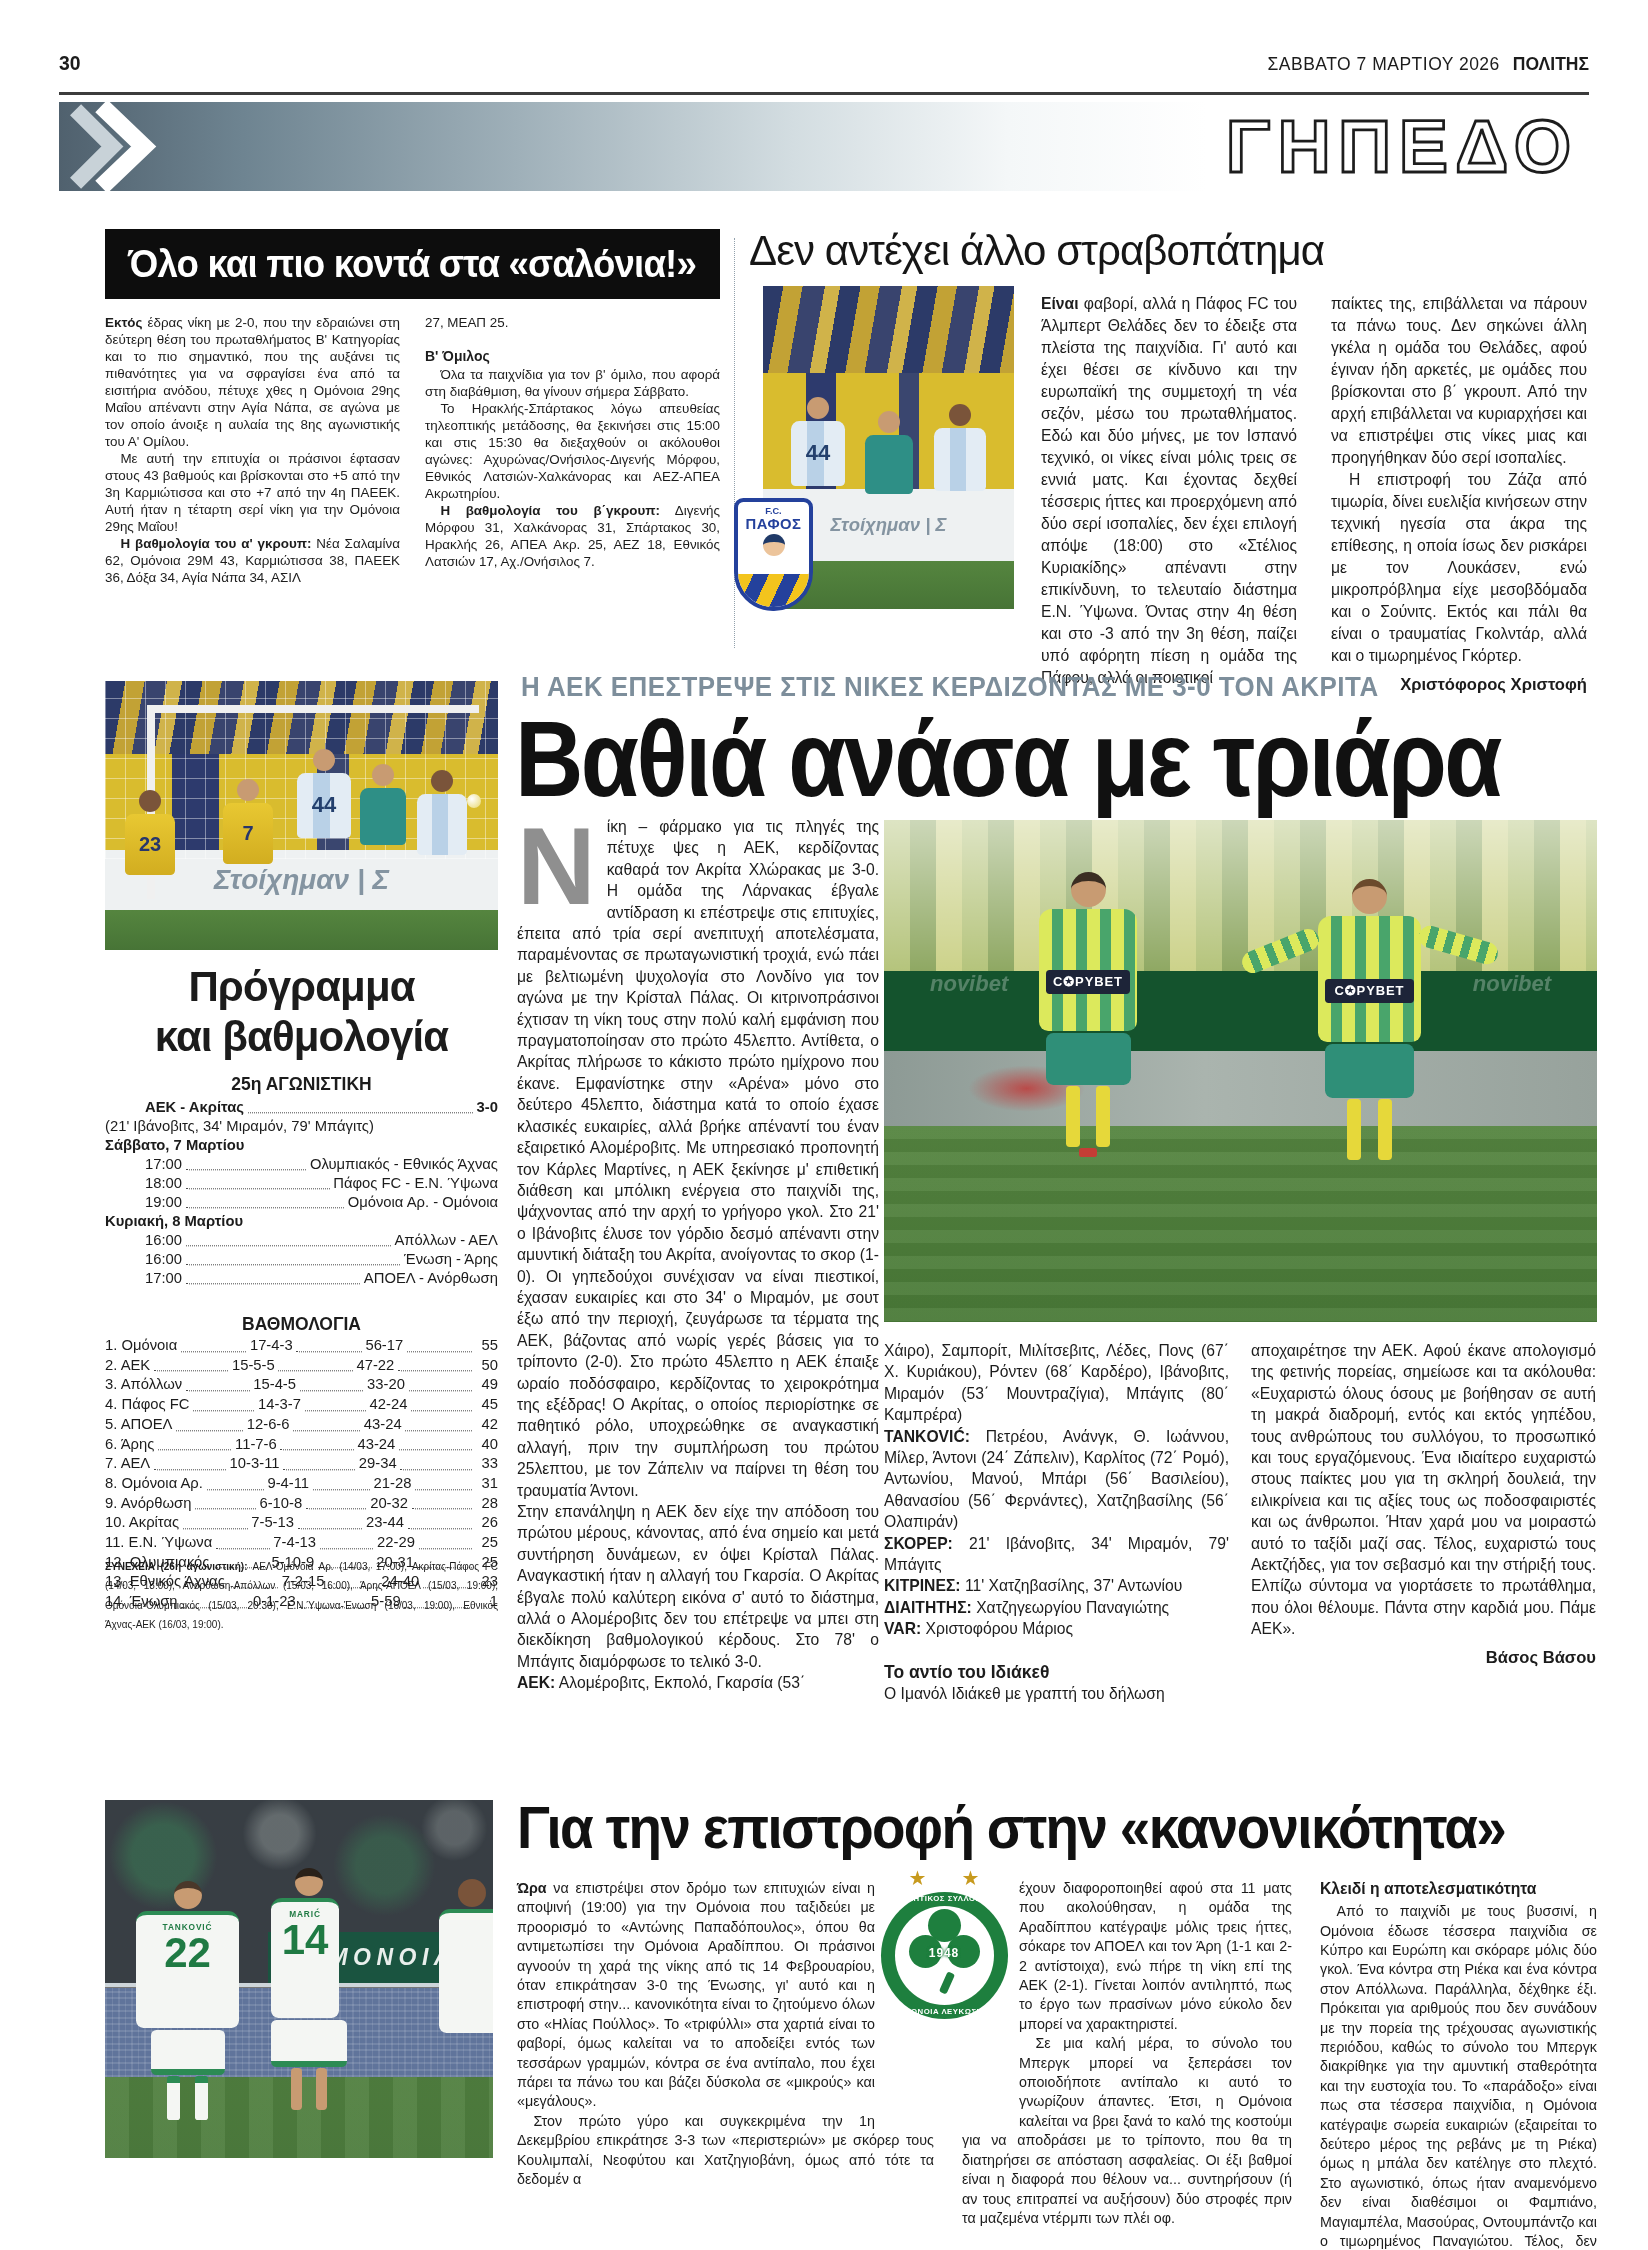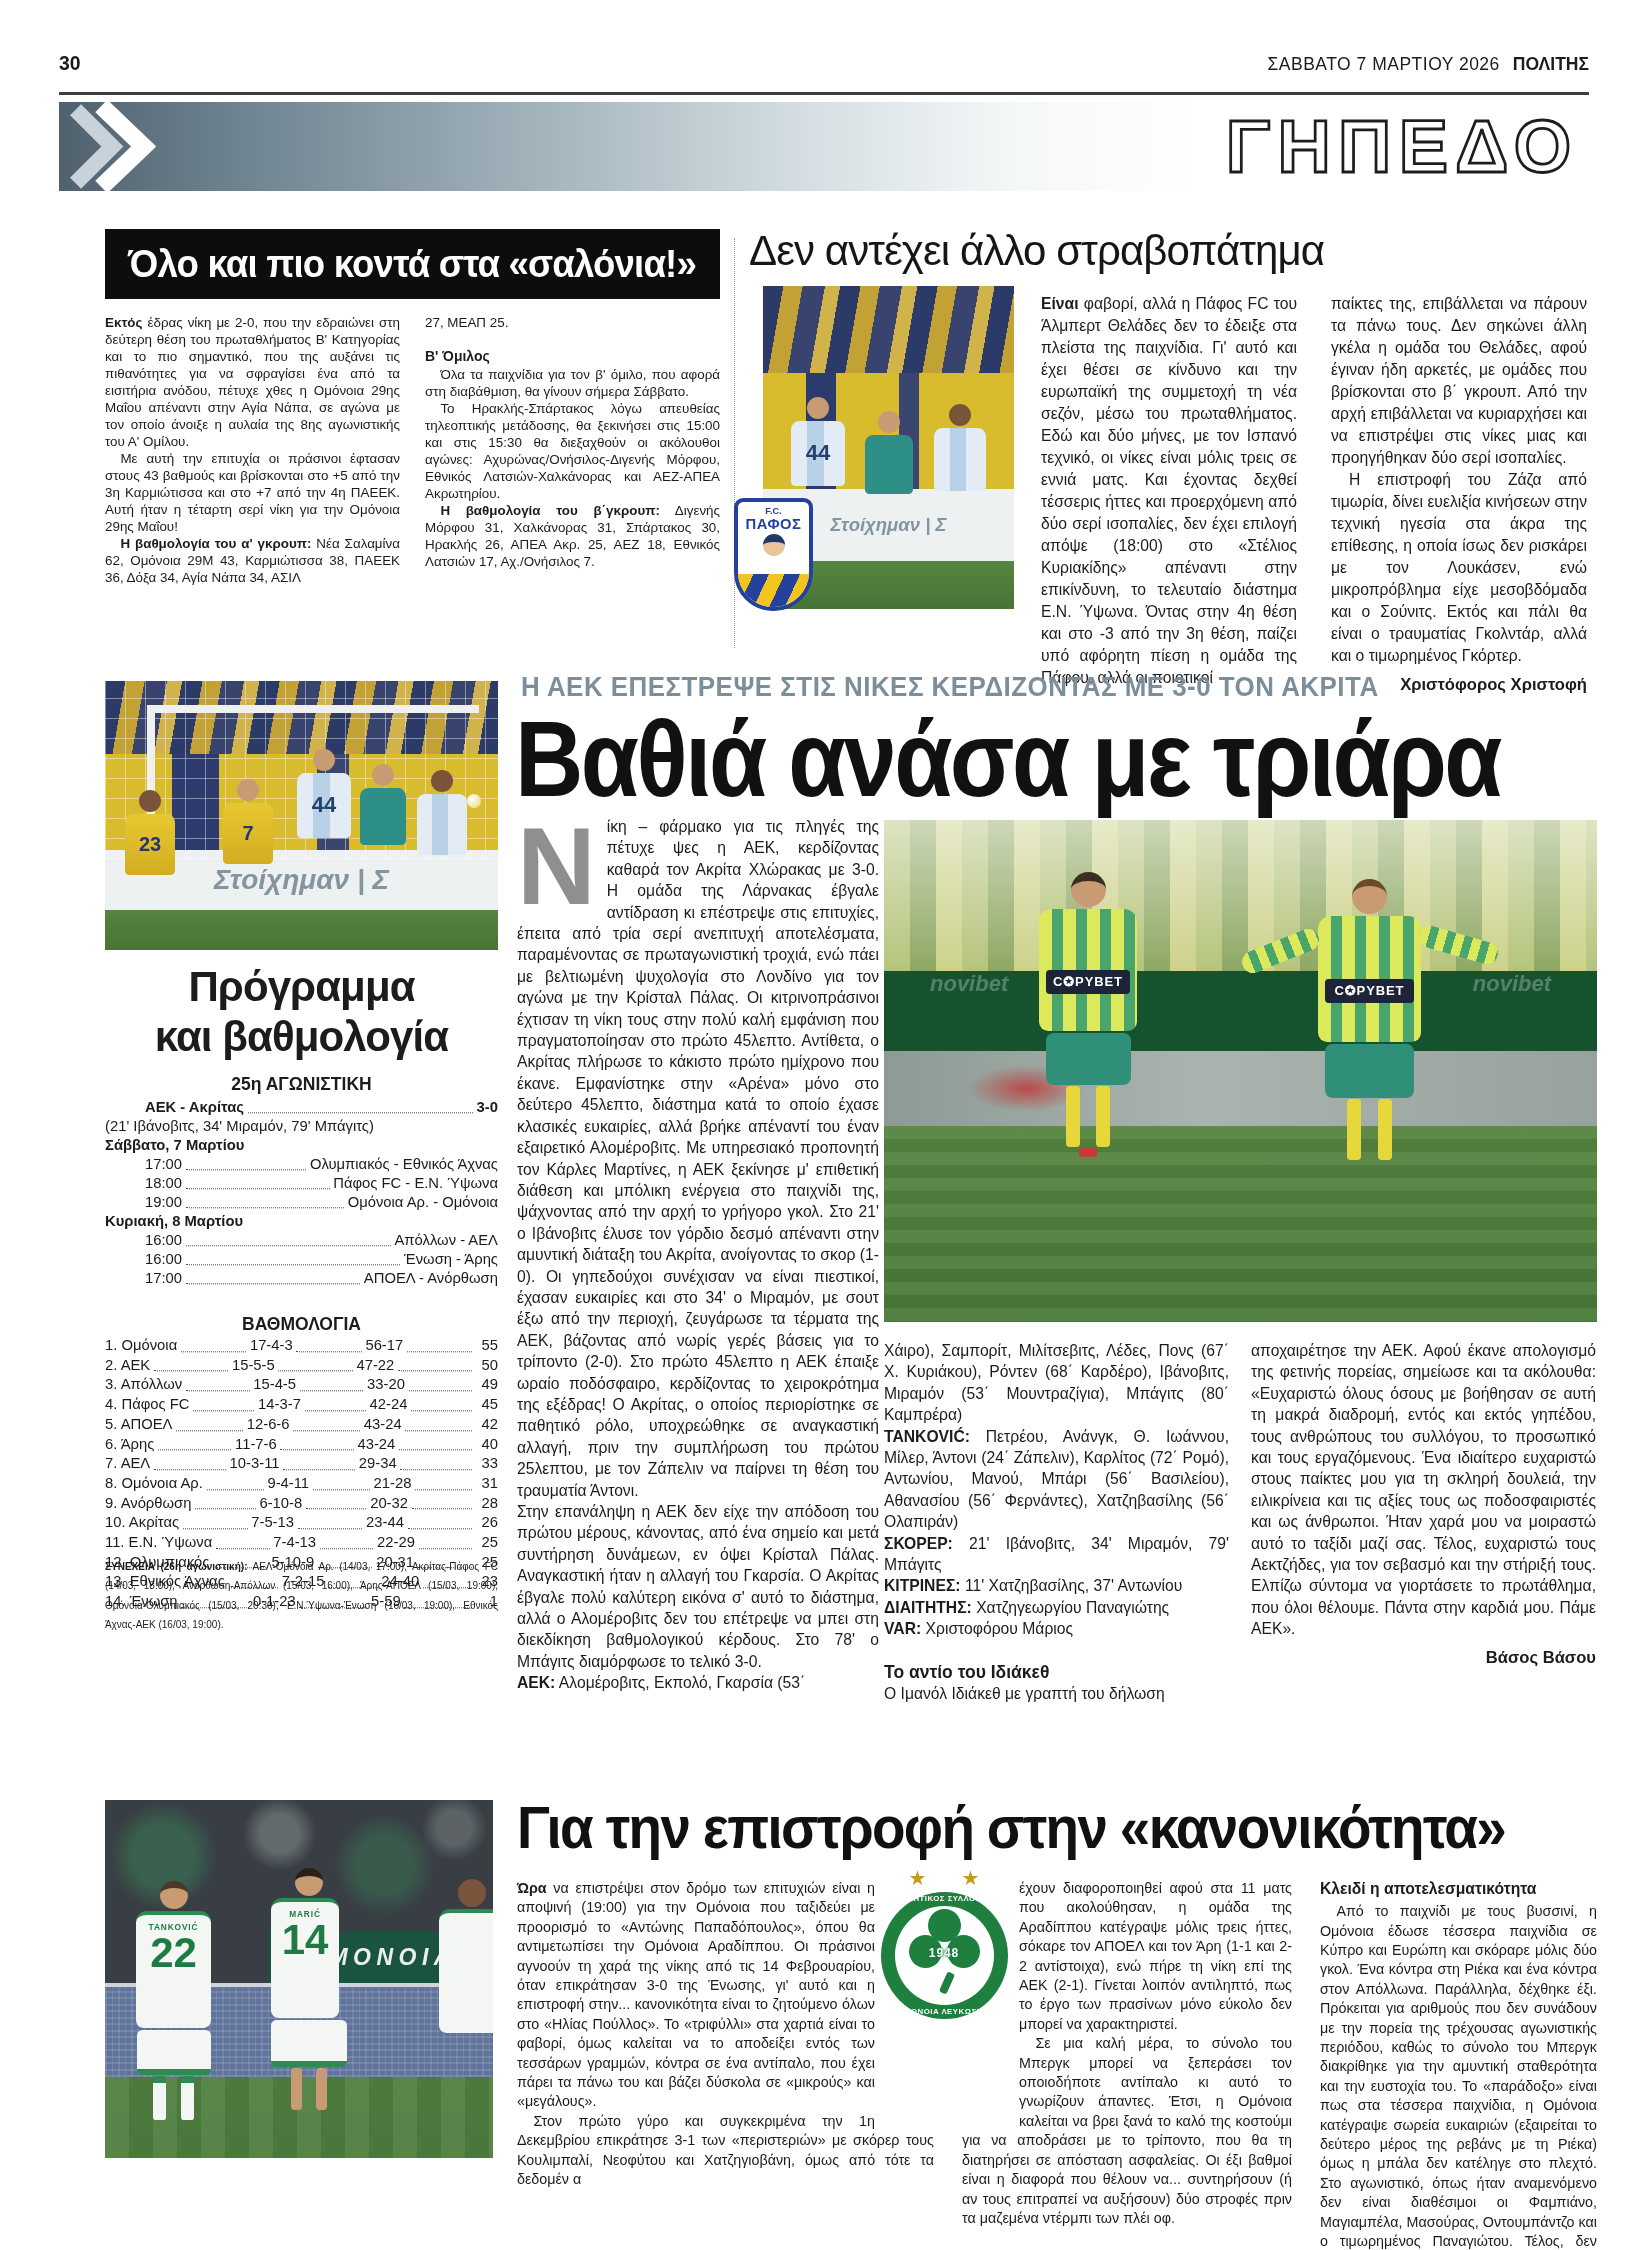--- a/index.html
+++ b/index.html
@@ -528,21 +528,21 @@
   </div>
 
   <div class="photo photoC">
     <div class="layer pc-crowd"></div>
     <div class="pc-banner">OMONOIA</div>
     <div class="layer pc-rail"></div>
     <div class="layer pc-board"></div>
     <div class="layer pc-grass"></div>
     <div class="fig" style="left:31px;top:81px;">
       <div class="head" style="width:28px;height:28px;border-top:7.4px solid #4a382a;box-sizing:border-box;"></div>
-      <div class="omo-torso" style="width:75px;height:113px;">
+      <div class="omo-torso" style="width:103px;height:113px;">
         <div class="omo-name">TANKOVIĆ</div>
         <div class="omo-num">22</div>
       </div>
       <div class="omo-shorts" style="width:74px;height:39px;"></div>
       <div class="legs">
           <div class="wsock"></div>
           <div class="wsock"></div>
         </div>
     </div>
     <div class="fig" style="left:166px;top:68px;">
@@ -561,21 +561,21 @@
       <div class="head dark" style="width:28px;height:28px;"></div>
       <div class="omo-torso" style="width:65px;height:120px;"></div>
     </div>
   </div>
 
   <div class="abs bot-head">Για την επιστροφή στην «κανονικότητα»</div>
 
   <div class="col bot-col bot-col1 jt">
     <div class="spacer-r"></div>
     <p><span class="lead">Ώρα</span><span> να επιστρέψει στον δρόμο των επιτυχιών είναι η αποψινή (19:00) για την Ομόνοια που ταξιδεύει με προορισμό το «Αντώνης Παπαδόπουλος», όπου θα αντιμετωπίσει την Ομόνοια Αραδίππου. Οι πράσινοι αγνοούν τη χαρά της νίκης από τις 14 Φεβρουαρίου, όταν επικράτησαν 3-0 της Ένωσης, γι' αυτό και η επιστροφή στην... κανονικότητα είναι το ζητούμενο όλων στο «Ηλίας Πούλλος». Το «τριφύλλι» στα χαρτιά είναι το φαβορί, όμως καλείται να το αποδείξει εντός των τεσσάρων γραμμών, κόντρα σε ένα αντίπαλο, που έχει πάρει τα πάνω του και βάζει δύσκολα σε «μικρούς» και «μεγάλους».</span></p>
-    <p class="indent">Στον πρώτο γύρο και συγκεκριμένα την 1η Δεκεμβρίου επικράτησε 3-1 των «περιστεριών» με σκόρερ τους Κουλιμπαλί, Νεοφύτου και Χατζηγιοβάνη, όμως από τότε τα δεδομέν α</p>
+    <p class="indent">Στον πρώτο γύρο και συγκεκριμένα την 1η Δεκεμβρίου επικράτησε 3-3 των «περιστεριών» με σκόρερ τους Κουλιμπαλί, Νεοφύτου και Χατζηγιοβάνη, όμως από τότε τα δεδομέν α</p>
   </div>
   <div class="col bot-col bot-col2 jt">
     <div class="spacer-l"></div>
     <p>έχουν διαφοροποιηθεί αφού στα 11 ματς που ακολούθησαν, η ομάδα της Αραδίππου κατέγραψε μόλις τρεις ήττες, σόκαρε τον ΑΠΟΕΛ και τον Άρη (1-1 και 2-2 αντίστοιχα), ενώ πήρε τη νίκη επί της ΑΕΚ (2-1). Γίνεται λοιπόν αντιληπτό, πως το έργο των πρασίνων μόνο εύκολο δεν μπορεί να χαρακτηριστεί.</p>
     <p class="indent">Σε μια καλή μέρα, το σύνολο του Μπεργκ μπορεί να ξεπεράσει τον οποιοδήποτε αντίπαλο κι αυτό το γνωρίζουν άπαντες. Έτσι, η Ομόνοια καλείται να βρει ξανά το καλό της κοστούμι για να αποδράσει με το τρίποντο, που θα τη διατηρήσει σε απόσταση ασφαλείας. Οι έξι βαθμοί είναι η διαφορά που θέλουν να... συντηρήσουν (ή αν τους επιτραπεί να αυξήσουν) δύο στροφές πριν τα μαζεμένα ντέρμπι των πλέι οφ.</p>
   </div>
   <div class="col bot-col bot-col3 jt">
     <p class="subhead">Κλειδί η αποτελεσματικότητα</p>
     <p class="indent">Από το παιχνίδι με τους βυσσινί, η Ομόνοια έδωσε τέσσερα παιχνίδια σε Κύπρο και Ευρώπη και σκόραρε μόλις δύο γκολ. Ένα κόντρα στη Ριέκα και ένα κόντρα στον Απόλλωνα. Παράλληλα, δέχθηκε έξι. Πρόκειται για αριθμούς που δεν συνάδουν με την πορεία της τρέχουσας αγωνιστικής περιόδου, καθώς το σύνολο του Μπεργκ διακρίθηκε για την αμυντική σταθερότητα και την ευστοχία του. Το «παράδοξο» είναι πως στα τέσσερα παιχνίδια, η Ομόνοια κατέγραψε σωρεία ευκαιριών (εξαιρείται το δεύτερο μέρος της ρεβάνς με τη Ριέκα) όμως η μπάλα δεν κατέληγε στο πλεχτό. Στο αγωνιστικό, όπως ήταν αναμενόμενο δεν είναι διαθέσιμοι οι Φαμπιάνο, Μαγιαμπέλα, Μασούρας, Οντουμπάντζο και ο τιμωρημένος Παναγιώτου. Τέλος, δεν πρόλαβαν οι Σεμέδο και Άιτινγκ.</p>
 

